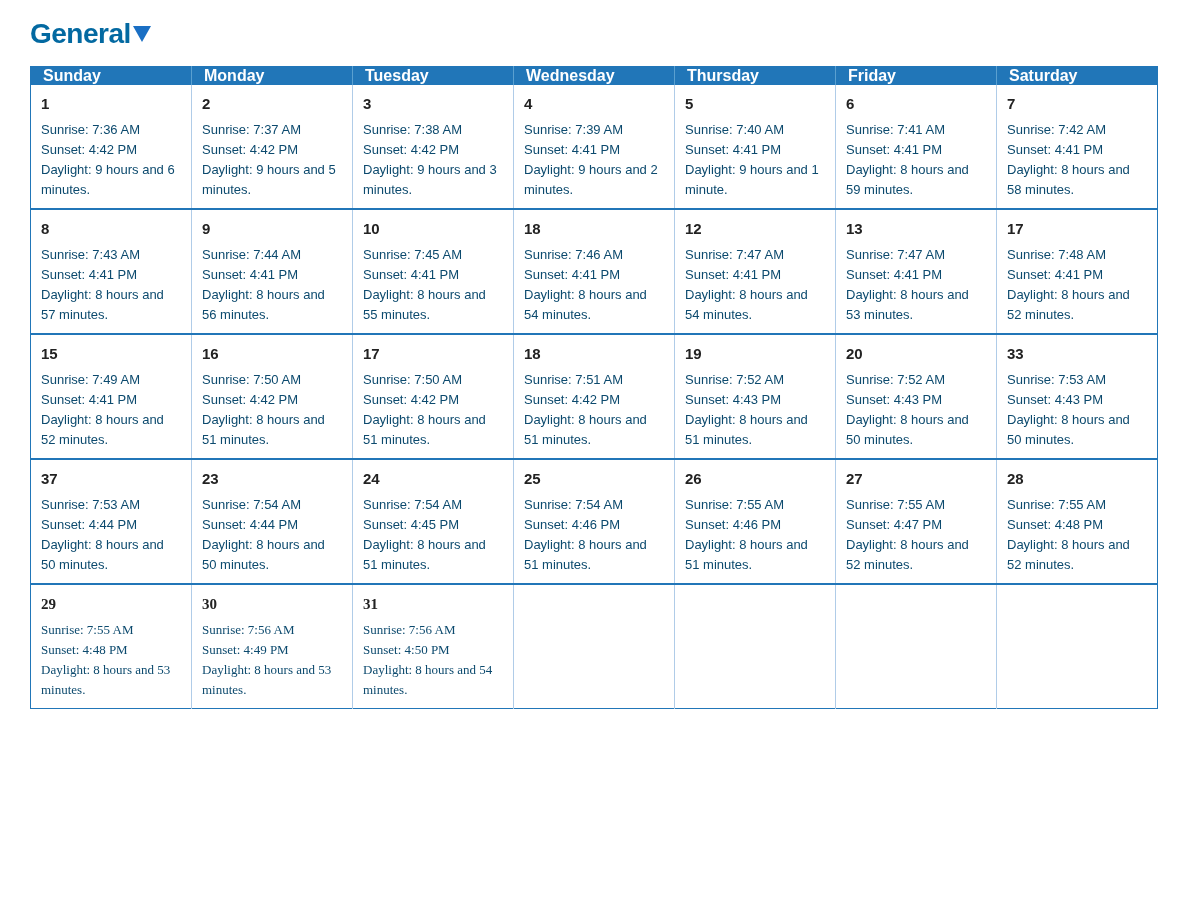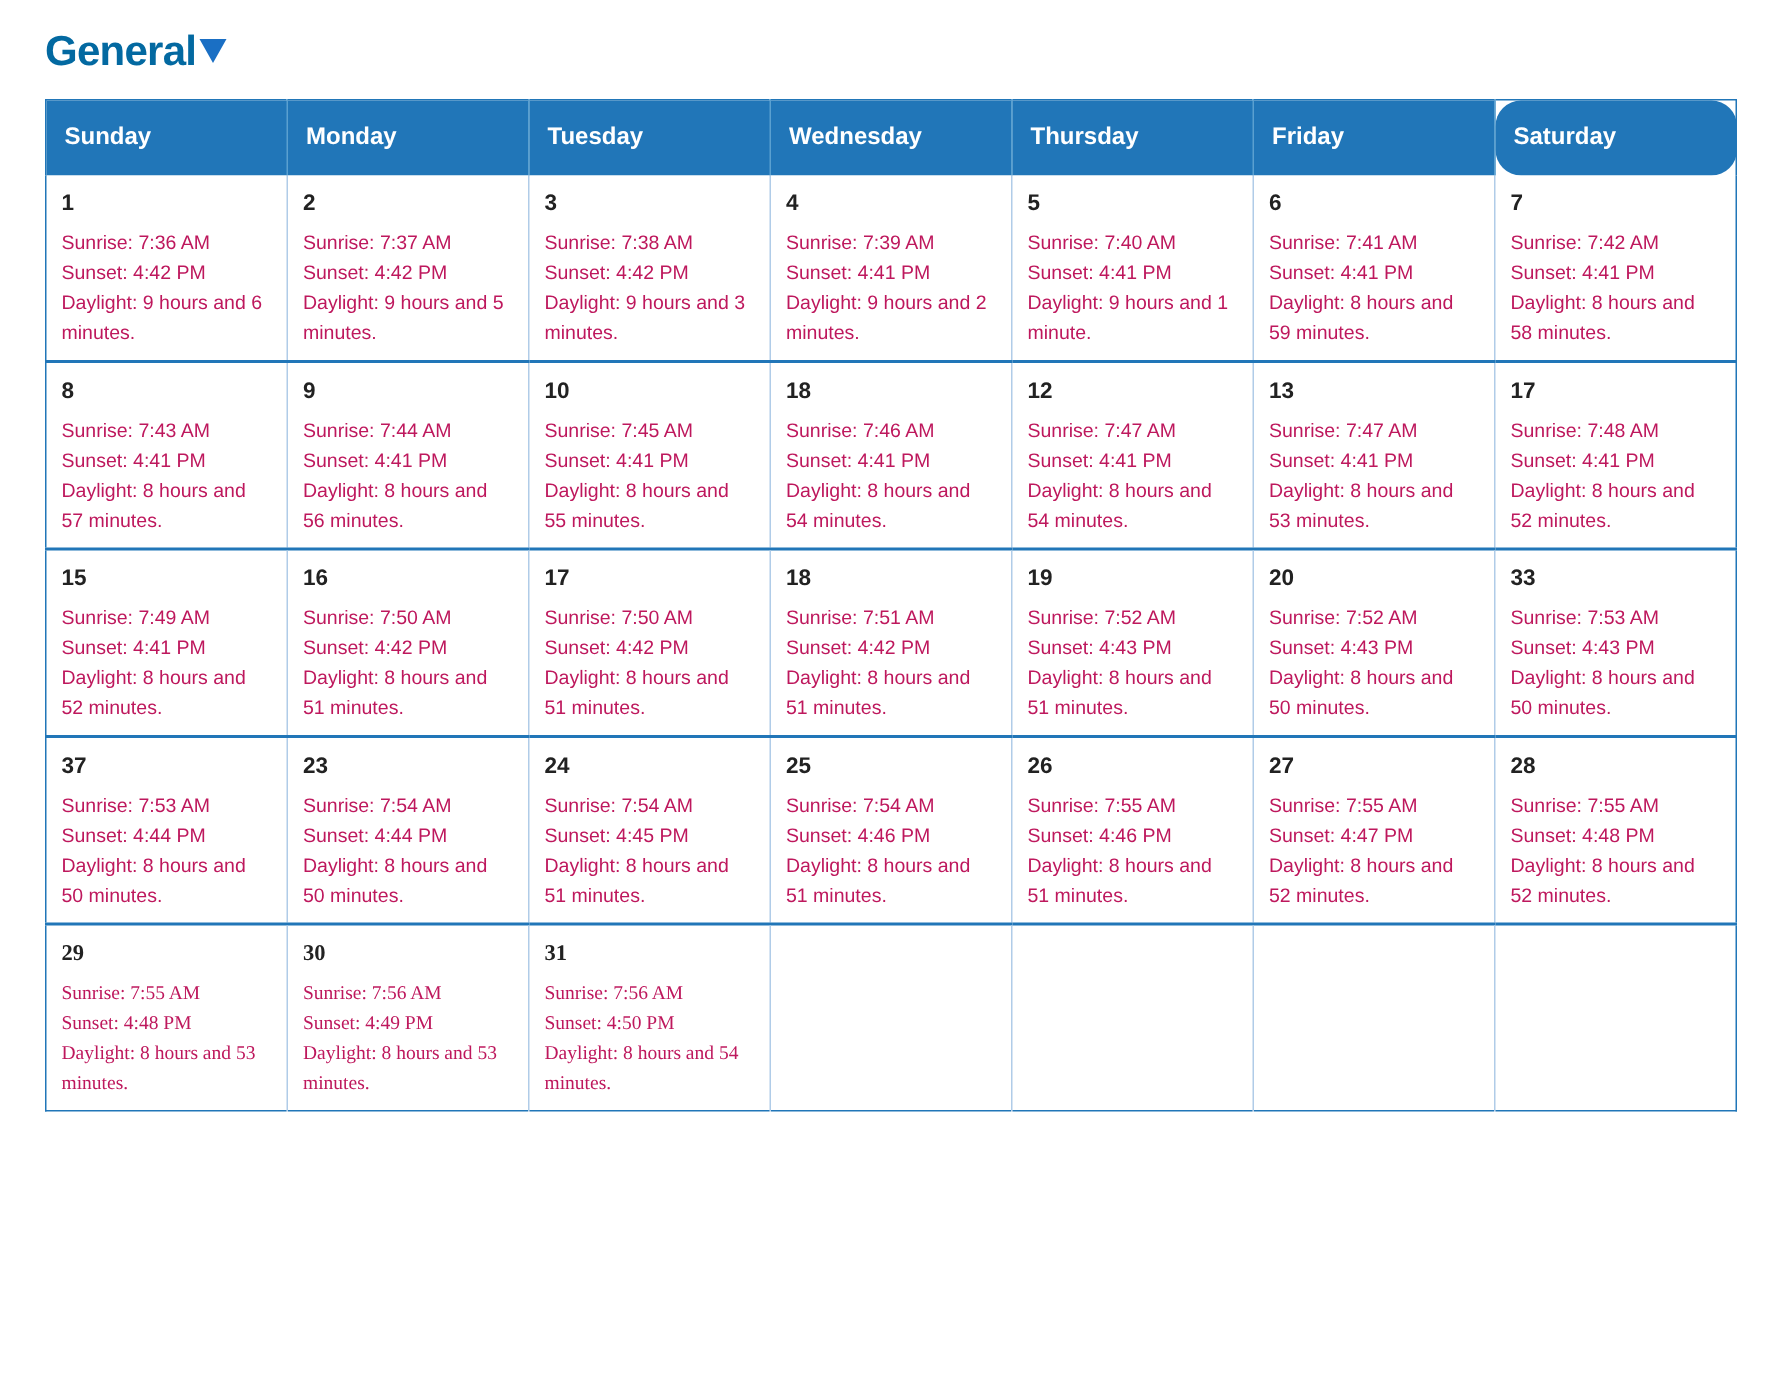--- a/index.html
+++ b/index.html
@@ -56,27 +56,26 @@
     .calendar {
       width: 100%;
       border-collapse: collapse;
       border: 1.5px solid #2176b8;
     }
     .calendar th {
       background: #2176b8;
       color: #fff;
       font-size: 16px;
       font-weight: bold;
-      padding: 16px 12px;
+      padding: 0 12px;
       text-align: left;
       border-right: 1.5px solid #5aa0d0;
     }
     .calendar th:last-child {
       border-right: none;
-      border-radius: 17px;
     }
     .calendar td {
       vertical-align: top;
       padding: 8px 10px;
       border-right: 1.5px solid #b0cce8;
       border-bottom: 2px solid #2176b8;
       font-size: 13.5px;
       line-height: 1.5;
       width: calc(100% / 7);
       min-height: 110px;
@@ -90,21 +89,21 @@
       font-family: Liberation Serif, serif;
     }
     .day-number {
       font-size: 15px;
       font-weight: bold;
       margin-bottom: 4px;
       display: block;
     }
     .day-info {
       font-size: 13px;
-      color: #be185d;
+      color: #0c4a6e;
       line-height: 1.55;
     }
     .empty-cell {
       background: #fff;
     }
   </style>
 </head>
 <body>
 
 <div class="header">

